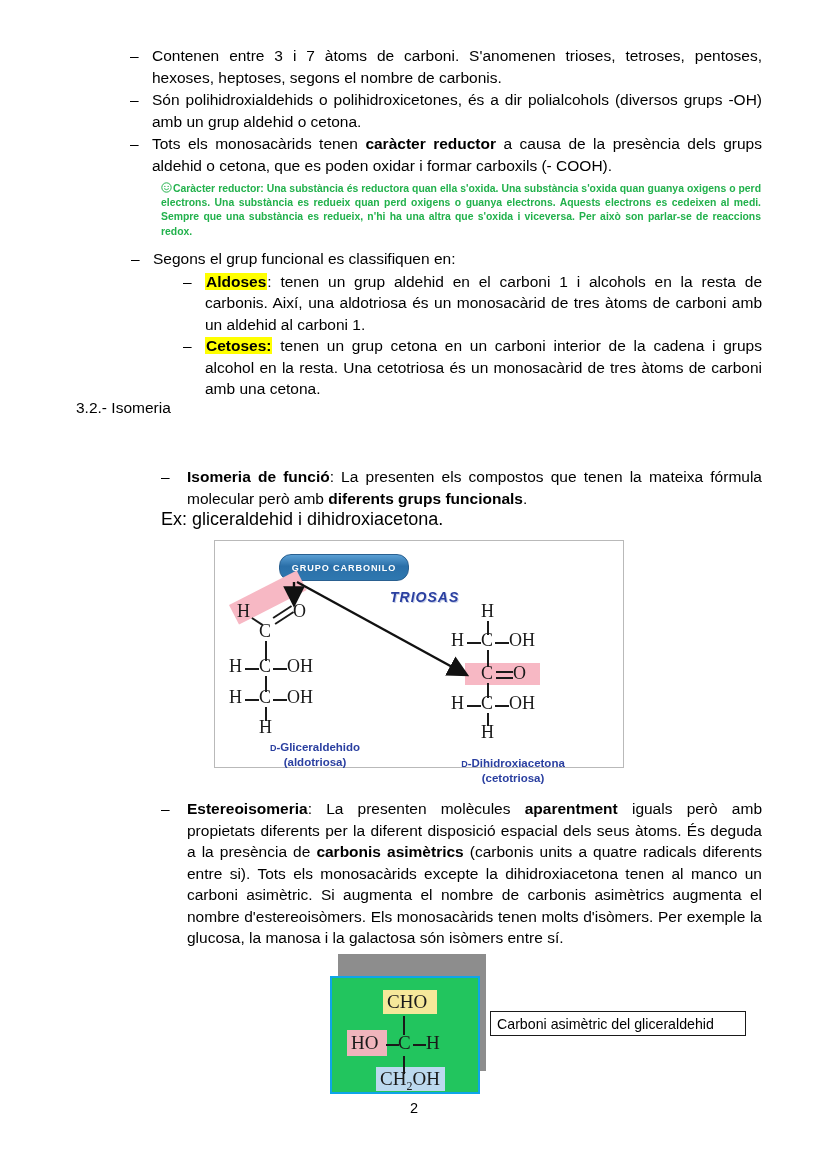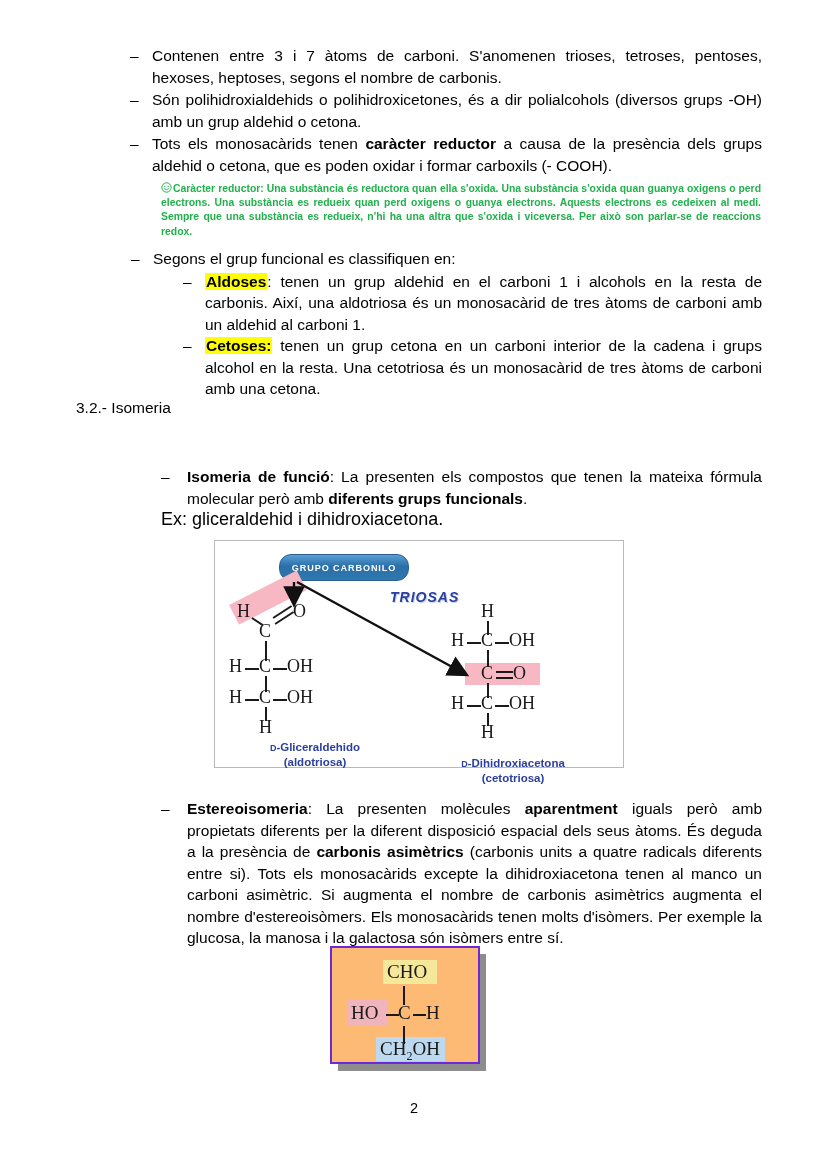--- a/index.html
+++ b/index.html
@@ -227,25 +227,25 @@
     position: absolute;
     left: 338px;
     top: 954px;
     width: 148px;
     height: 117px;
     background: #8d8d8d;
   }
   .fig2 {
     position: absolute;
     left: 330px;
-    top: 946px;
+    top: 976px;
     width: 150px;
     height: 118px;
-    border: 2px solid #6d28d9;
-    background: #fdba74;
+    border: 2px solid #0ea5e9;
+    background: #22c55e;
     box-sizing: border-box;
   }
   .fig2 .atom {
     position: absolute;
     font-family: "Liberation Serif", serif;
     font-size: 19px;
     color: #1a1a1a;
     white-space: nowrap;
     z-index: 2;
   }
@@ -449,16 +449,17 @@
     <div class="atom" style="left:66px; top:54px;">C</div>
     <div class="bond-h" style="left:81px; top:66px; width:13px;"></div>
     <div class="atom" style="left:94px; top:54px;">H</div>
 
     <div class="bond-v" style="left:71px; top:78px; height:18px;"></div>
 
     <div class="hl" style="left:44px; top:89px; width:69px; height:24px; background:#bcd9ef;"></div>
     <div class="atom" style="left:48px; top:90px;"><span>CH</span><sub>2</sub><span>OH</span></div>
   </div>
 
+  <div class="callout">Carboni asimètric del gliceraldehid</div>
 
   <div class="page-num">2</div>
 
 </div>
 
 </body></html>

